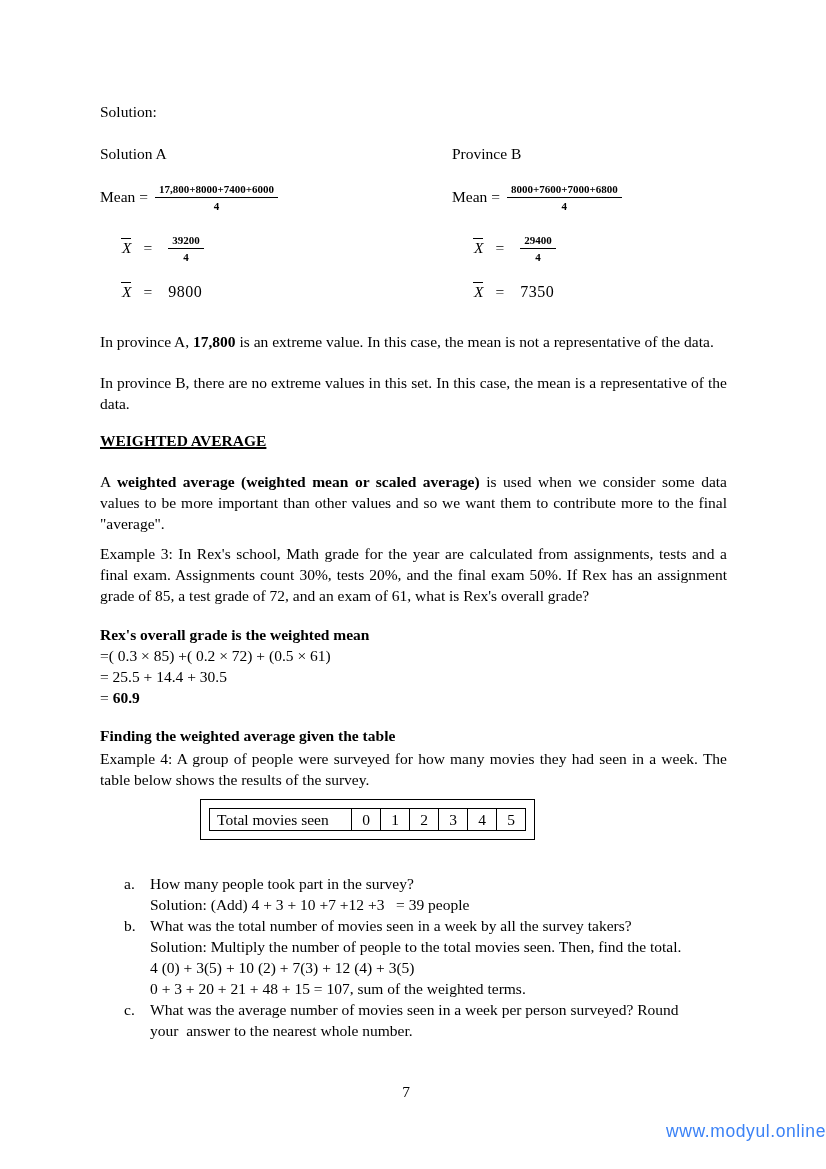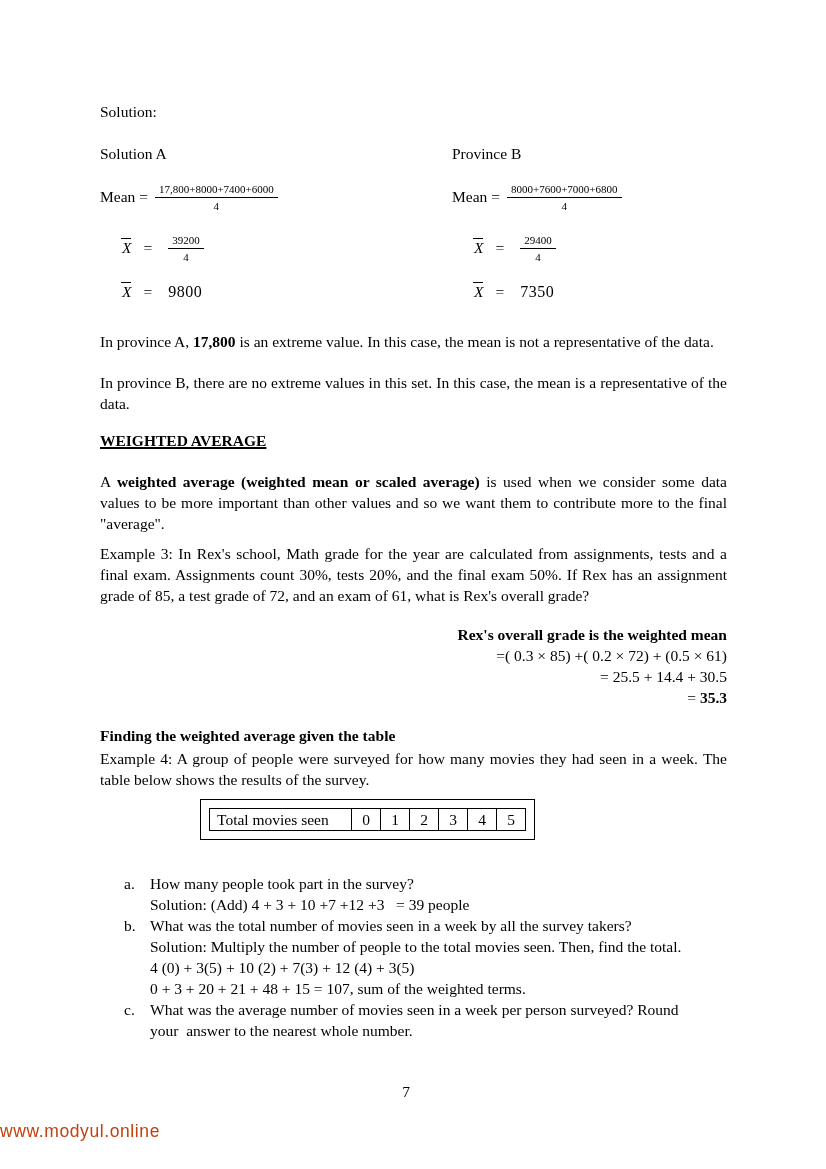--- a/index.html
+++ b/index.html
@@ -33,35 +33,35 @@
   .xbar-row { margin-top: 18px; margin-left: 20px; height: 34px; }
   .value-row { margin-top: 16px; margin-left: 20px; height: 21px; }
   .eq-label { margin-right: 7px; }
   .eqsign { margin: 0 16px 0 10px; }
   .xbar { display: inline-block; position: relative; font-style: italic; padding: 0 2px; }
   .xbar::after {
     content: ""; position: absolute; left: 1px; right: 2px; top: -1px;
     border-top: 1.4px solid #000;
   }
   .frac { display: inline-block; text-align: center; vertical-align: middle;
-          font-size: 11px; font-weight: normal; line-height: 14px; }
+          font-size: 11px; font-weight: bold; line-height: 14px; }
   .frac .num { display: block; border-bottom: 1.2px solid #000; padding: 0 4px 1px; }
   .frac .den { display: block; padding-top: 1px; }
   .xbar-value { font-size: 16px; letter-spacing: 0.5px; }
 
   
   .p-note-a { margin-top: 29px; }
   .p-note-b { margin-top: 20px; }
   .heading {
     margin: 16px 0 0 0; font-size: 15.5px; font-weight: bold;
     text-decoration: underline; text-decoration-thickness: 1.5px; line-height: 21px;
   }
   .p-intro { margin-top: 20px; }
   .p-ex3 { margin-top: 9px; }
-  .rex { margin-top: 18px; text-align: right; }
+  .rex { margin-top: 18px; }
   .finding { margin-top: 17px; font-weight: bold; }
   .p-ex4 { margin-top: 2px; }
 
   
   .table-wrap {
     display: inline-block; margin-top: 9px; margin-left: 100px;
     border: 1px solid #000; padding: 8px;
   }
   .table-wrap table { border-collapse: collapse; }
   .table-wrap td {
@@ -78,23 +78,23 @@
   .qb { flex: 1; }
   .q-line { margin: 0; line-height: 21px; white-space: pre-wrap; }
 
   
   .page-number {
     position: absolute; left: 0; right: 14px; top: 1083px;
     text-align: center; font-size: 15.5px;
   }
   .watermark {
     position: absolute; left: 0; right: 0; top: 1121px;
-    text-align: left;
+    text-align: right;
     font-family: "Liberation Sans", "DejaVu Sans", sans-serif;
-    font-size: 17.5px; color: #c2410c; letter-spacing: 0.6px;
+    font-size: 17.5px; color: #3b82f6; letter-spacing: 0.6px;
   }
 </style>
 </head>
 <body>
 
 <div class="content">
 
   <p class="line">Solution:</p>
 
   <div class="columns">
@@ -156,21 +156,21 @@
   <h2 class="heading">WEIGHTED AVERAGE</h2>
 
   <p class="para p-intro"><span>A </span><b>weighted average (weighted mean or scaled average)</b><span> is used when we consider some data values to be more important than other values and so we want them to contribute more to the final "average".</span></p>
 
   <p class="para p-ex3">Example 3: In Rex's school, Math grade for the year are calculated from assignments, tests and a final exam. Assignments count 30%, tests 20%, and the final exam 50%. If Rex has an assignment grade of 85, a test grade of 72, and an exam of 61, what is Rex's overall grade?</p>
 
   <div class="rex">
     <p class="line bold">Rex's overall grade is the weighted mean</p>
     <p class="line pre">=( 0.3 × 85) +( 0.2 × 72) + (0.5 × 61)</p>
     <p class="line pre">= 25.5 + 14.4 + 30.5</p>
-    <p class="line pre"><span>= </span><b>35.3</b></p>
+    <p class="line pre"><span>= </span><b>60.9</b></p>
   </div>
 
   <p class="line finding">Finding the weighted average given the table</p>
 
   <p class="para p-ex4">Example 4: A group of people were surveyed for how many movies they had seen in a week. The table below shows the results of the survey.</p>
 
   <div class="table-wrap">
     <table>
       <tbody>
           <tr>

